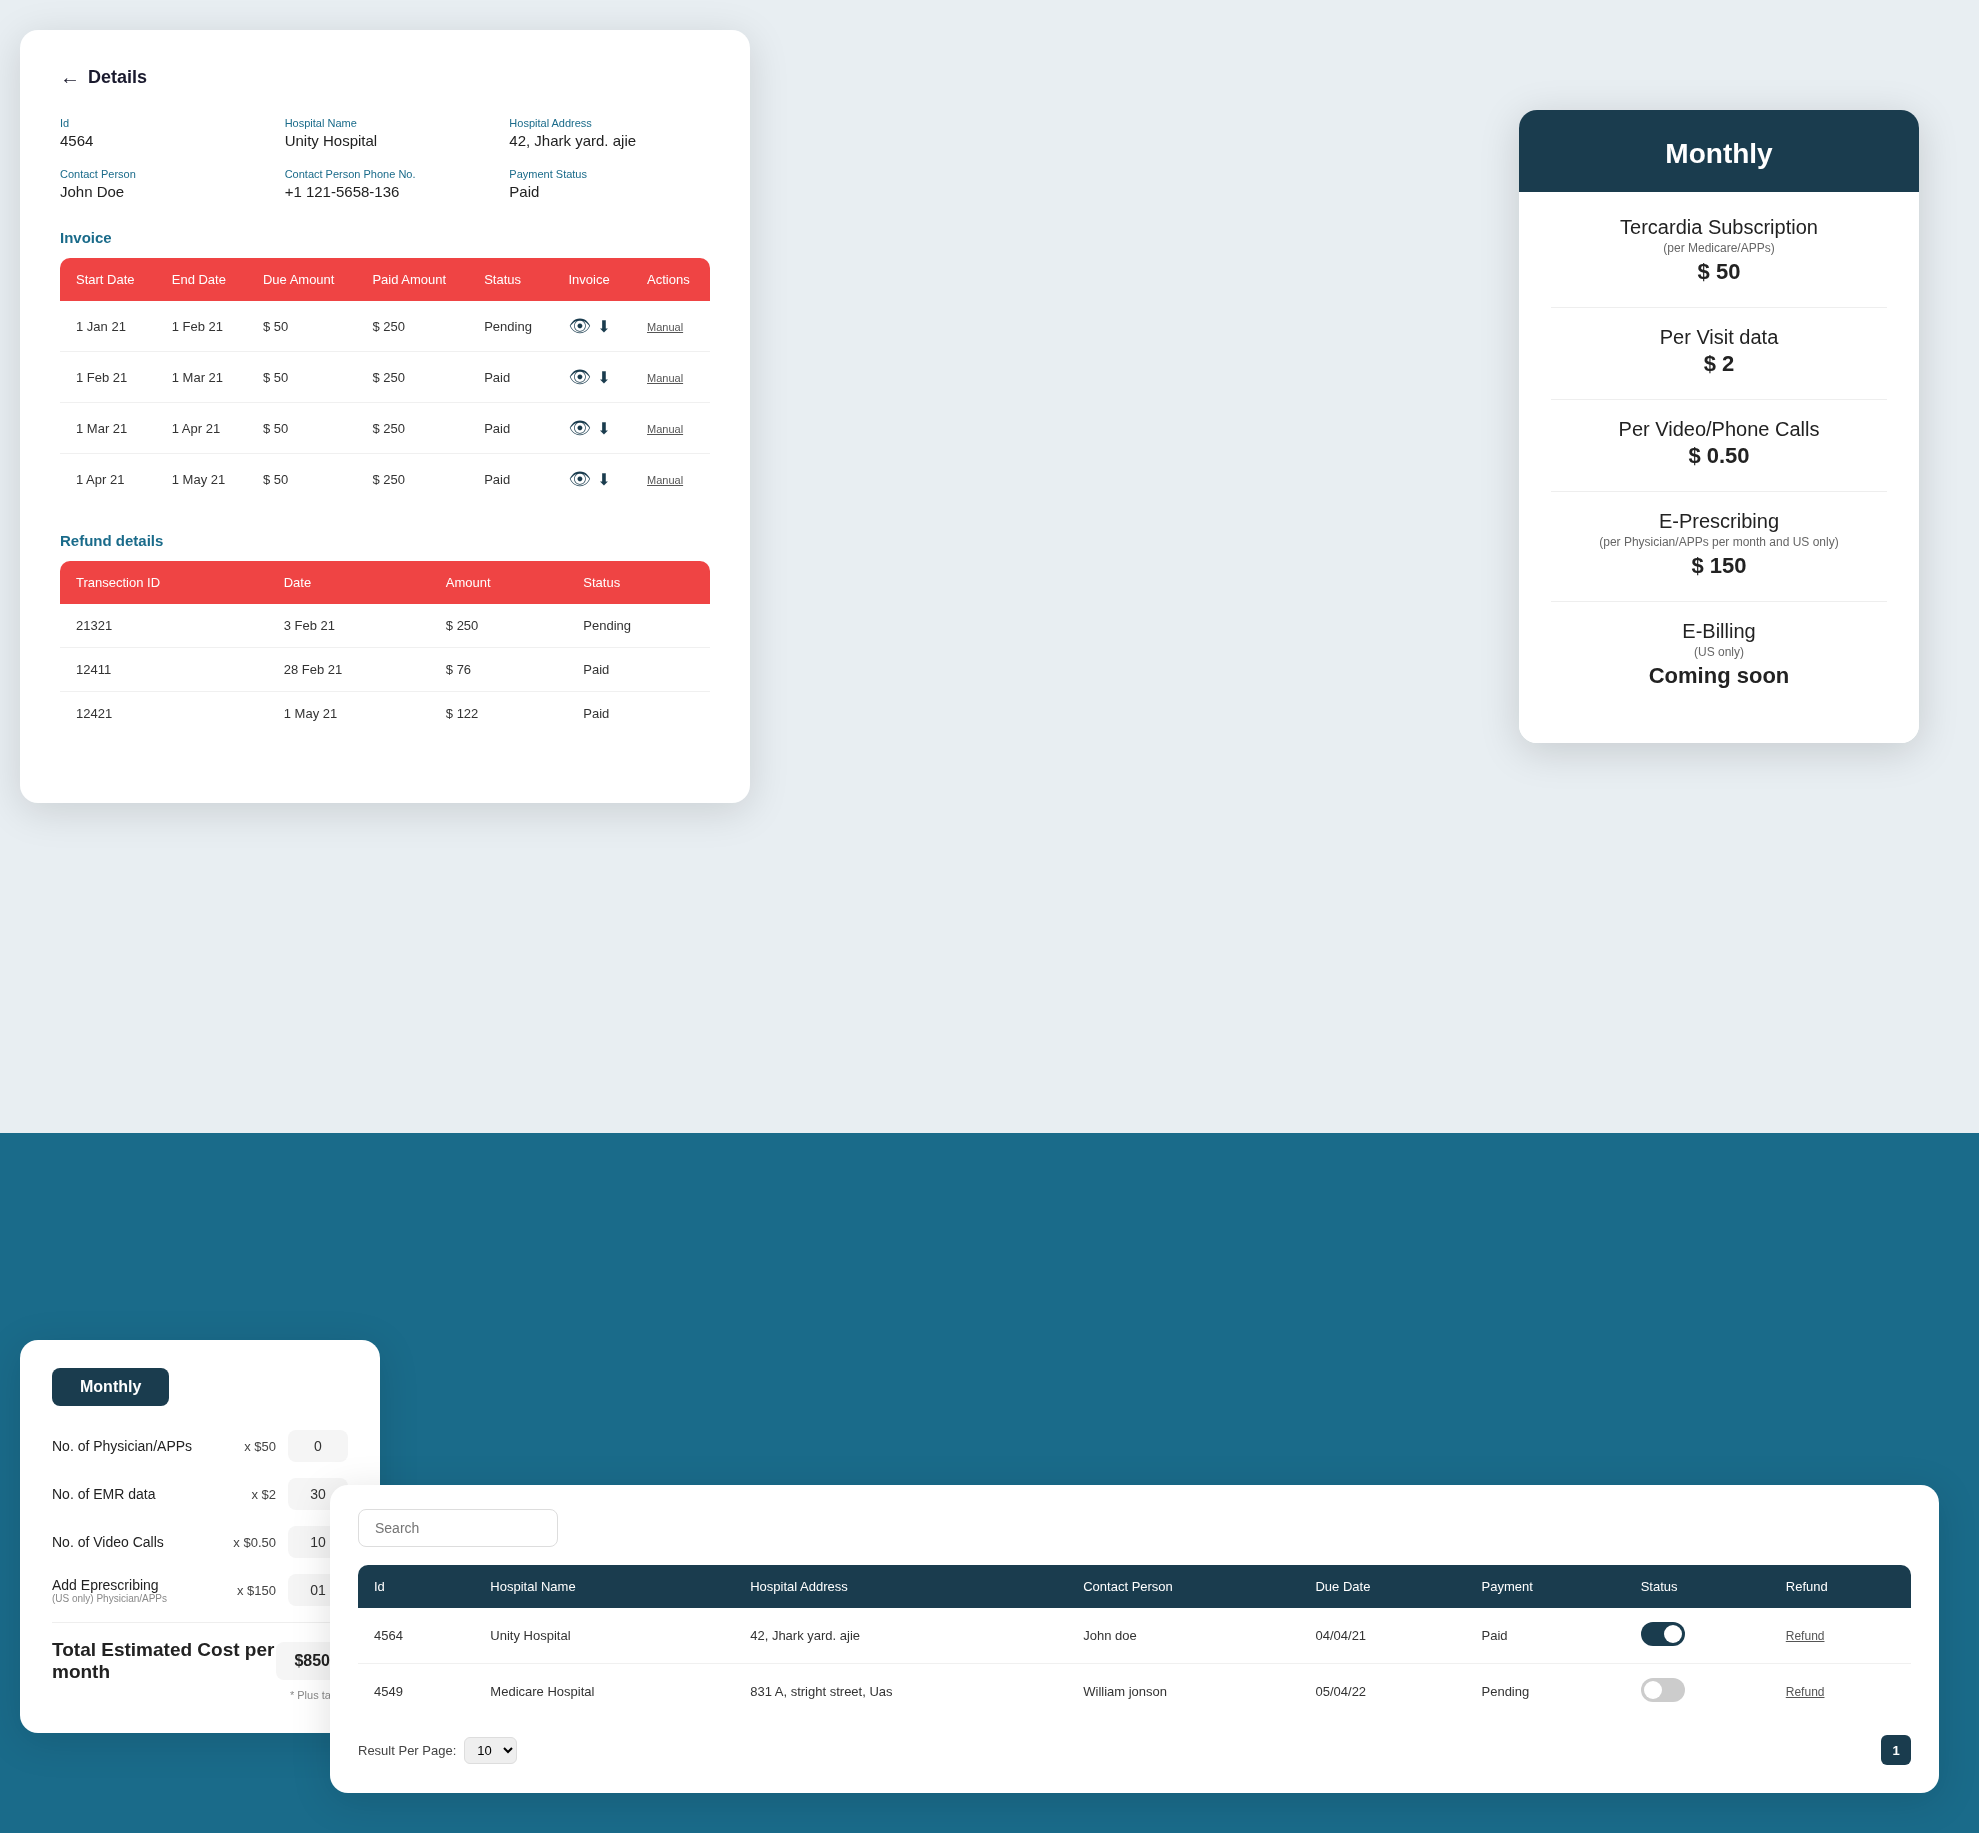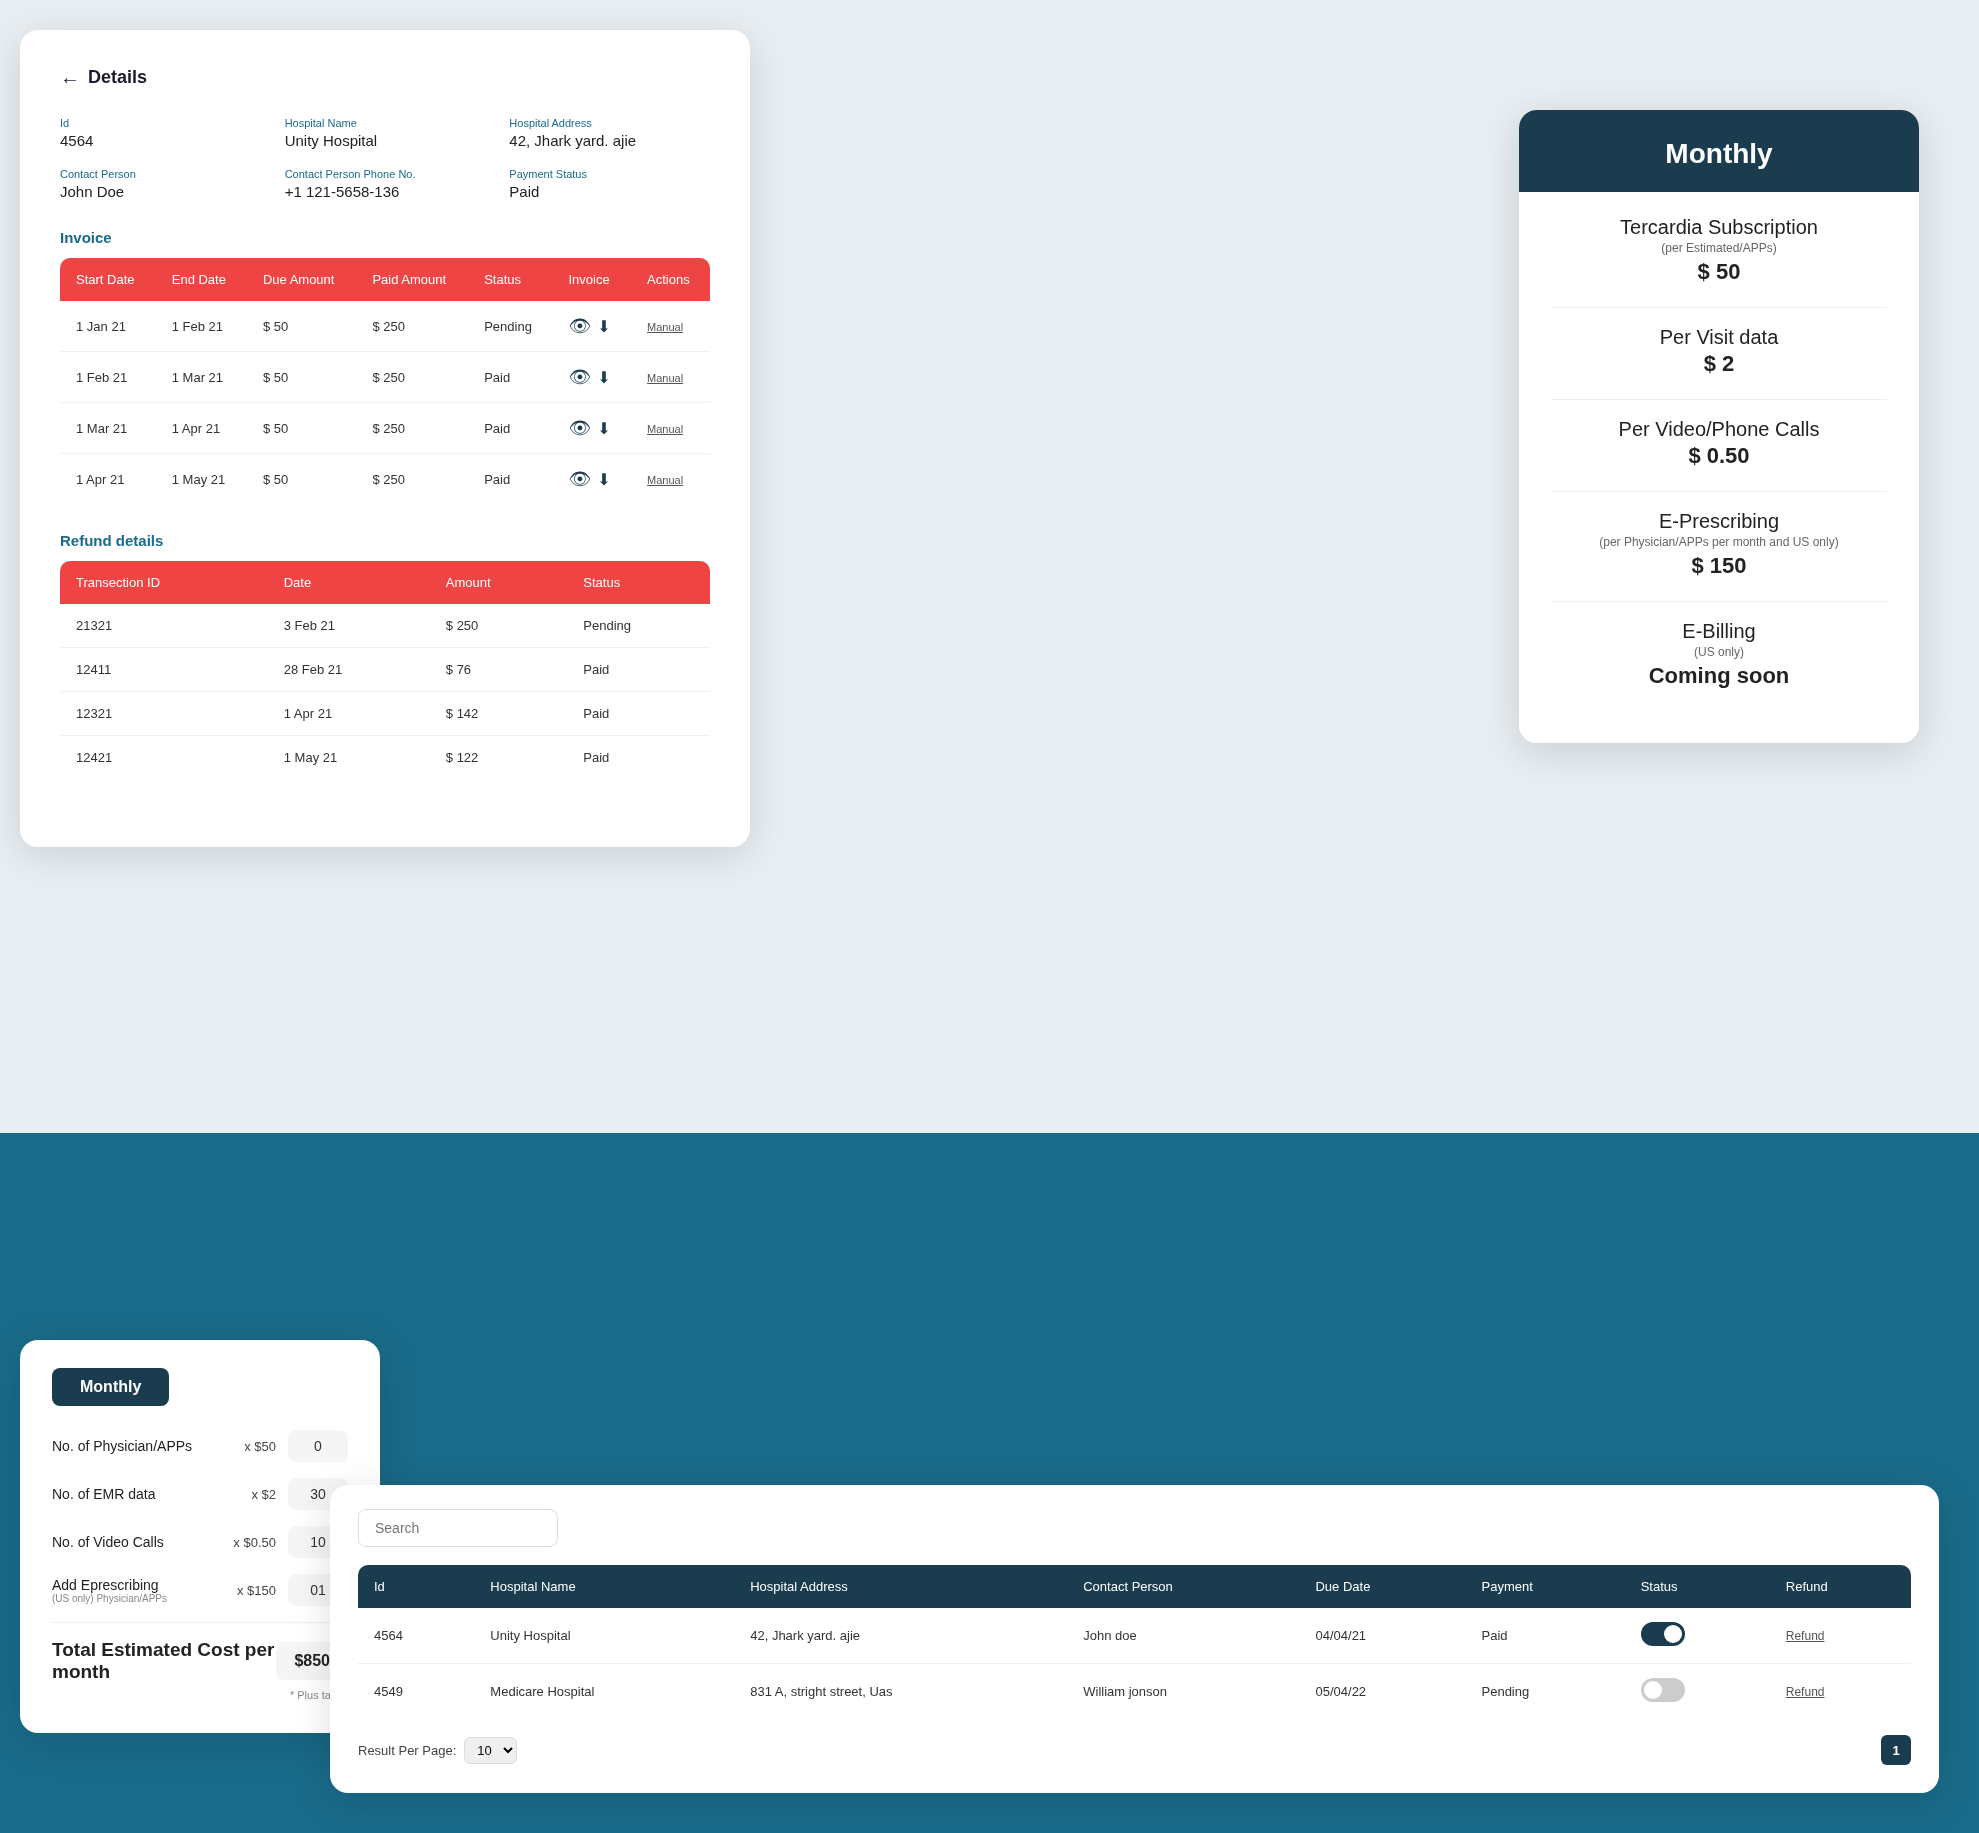--- a/index.html
+++ b/index.html
@@ -487,41 +487,35 @@
     <td>$ 250</td>
     <td class="status-pending">Pending</td>
   </tr>
         <tr>
     <td>12411</td>
     <td>28 Feb 21</td>
     <td>$ 76</td>
     <td class="status-paid">Paid</td>
   </tr>
         <tr>
-    <td>12321</td>
-    <td>1 Apr 21</td>
-    <td>$ 142</td>
-    <td class="status-paid">Paid</td>
-  </tr>
-        <tr>
     <td>12421</td>
     <td>1 May 21</td>
     <td>$ 122</td>
     <td class="status-paid">Paid</td>
   </tr>
       </tbody>
   </table>
 </div>
 
 <div class="card pricing-card">
   <div class="pricing-header">Monthly</div>
   <div class="pricing-body" id="pricing-body">
       <div class="pricing-item">
     <div class="pricing-item-title">Tercardia Subscription</div>
-    <div class="pricing-item-sub">(per Estimated/APPs)</div>
+    <div class="pricing-item-sub">(per Medicare/APPs)</div>
     <div class="pricing-item-price">$ 50</div>
   </div>
       <div class="pricing-divider"></div>
       <div class="pricing-item">
     <div class="pricing-item-title">Per Visit data</div>
 
     <div class="pricing-item-price">$ 2</div>
   </div>
       <div class="pricing-divider"></div>
       <div class="pricing-item">

